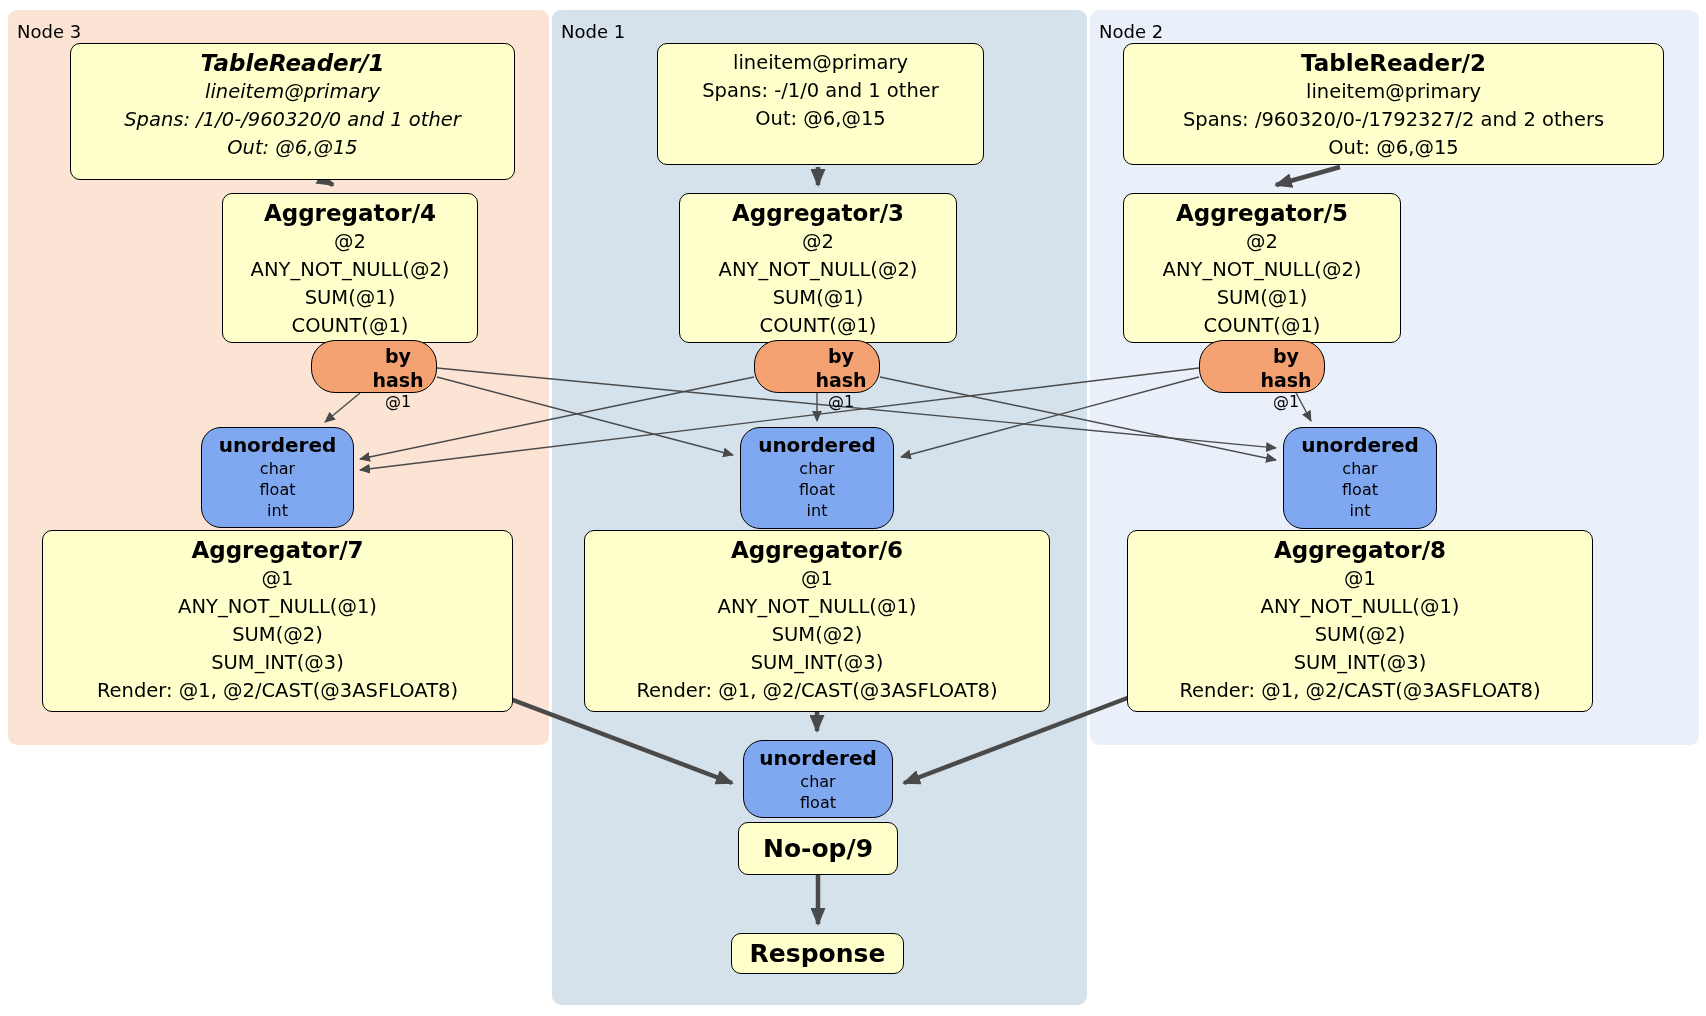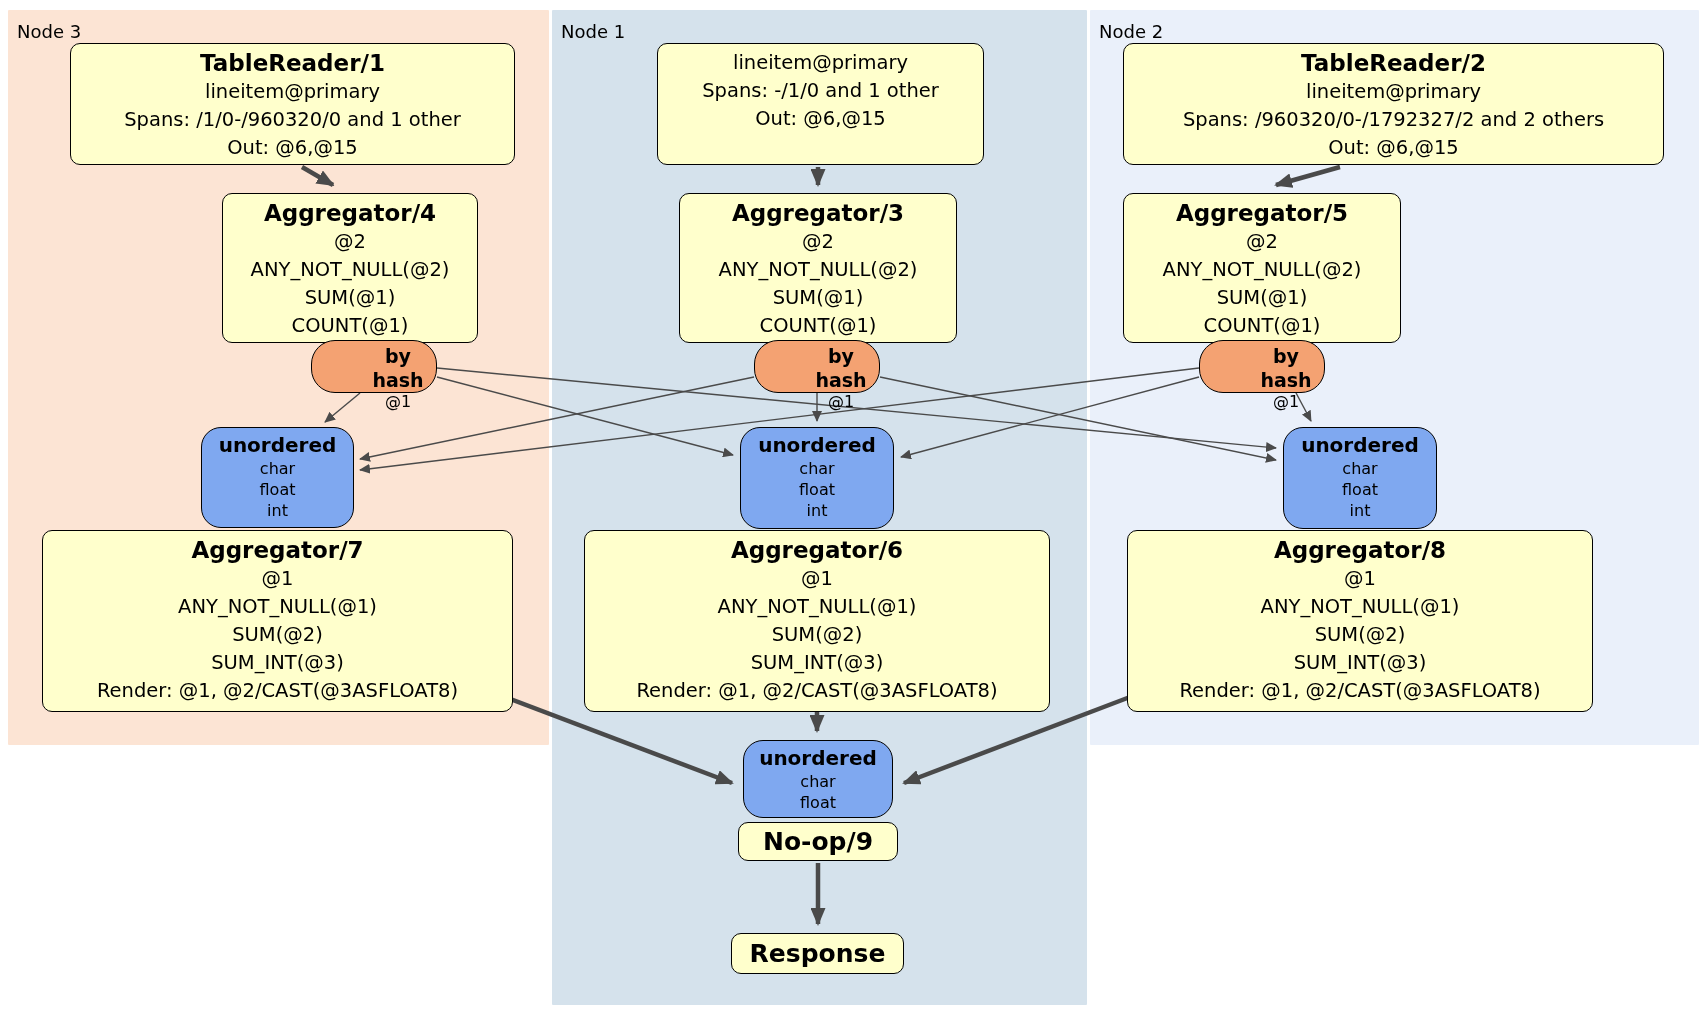--- a/index.html
+++ b/index.html
@@ -9,21 +9,21 @@
     --sync-fill:#7fa8f0;
     --node3-bg:#fce4d4;
     --node1-bg:#d5e2ec;
     --node2-bg:#eaf0fa;
     --edge:#4a4a4a;
     --ink:#000000;
   }
   html,body{margin:0;padding:0;background:#ffffff;}
   body{font-family:"DejaVu Sans","Liberation Sans",sans-serif;color:var(--ink);}
   #canvas{position:relative;width:1706px;height:1016px;overflow:hidden;background:#ffffff;}
-  .panel{position:absolute;border-radius:1px;}
+  .panel{position:absolute;border-radius:9px;}
   .panel-label{font-size:18px;padding:11px 0 0 9px;color:#000;}
   #edges{position:absolute;left:0;top:0;pointer-events:none;}
   .box{position:absolute;box-sizing:border-box;background:var(--proc-fill);
        border:1.7px solid #000;border-radius:10px;text-align:center;}
   .proc{padding-top:5px;}
   .ptitle{font-size:23px;font-weight:bold;line-height:29px;white-space:nowrap;}
   .pline{font-size:19.5px;line-height:28px;white-space:nowrap;}
   .router{background:var(--router-fill);border-radius:24px;padding-top:3px;padding-left:48px;}
   .rtitle{font-size:19px;font-weight:bold;line-height:24px;}
   .rline{font-size:16px;line-height:19px;}
@@ -74,21 +74,21 @@
       <path d="M302,167 L333,185" marker-end="url(#thick-arrow)"></path>
       <path d="M818,167 L818,185" marker-end="url(#thick-arrow)"></path>
       <path d="M1340,167 L1276,185" marker-end="url(#thick-arrow)"></path>
       <path d="M505,697 L732,783" marker-end="url(#thick-arrow)"></path>
       <path d="M817,712 L817,731" marker-end="url(#thick-arrow)"></path>
       <path d="M1130,697 L904,783" marker-end="url(#thick-arrow)"></path>
       <path d="M818,863 L818,924" marker-end="url(#thick-arrow)"></path>
     </g>
   </svg>
 
-  <div class="box proc" style="left:70px;top:43px;width:445px;height:122px;">
+  <div class="box proc" style="left:70px;top:43px;width:445px;height:137px;font-style:italic;">
     <div class="ptitle">TableReader/1</div>
     <div class="pline">lineitem@primary</div>
     <div class="pline">Spans: /1/0-/960320/0 and 1 other</div>
     <div class="pline">Out: @6,@15</div>
   </div>
   <div class="box proc" style="left:222px;top:193px;width:256px;height:150px;">
     <div class="ptitle">Aggregator/4</div>
     <div class="pline">@2</div>
     <div class="pline">ANY_NOT_NULL(@2)</div>
     <div class="pline">SUM(@1)</div>
@@ -174,20 +174,20 @@
     <div class="pline">SUM(@2)</div>
     <div class="pline">SUM_INT(@3)</div>
     <div class="pline">Render: @1, @2/CAST(@3ASFLOAT8)</div>
   </div>
 
   <div class="box sync" style="left:743px;top:740px;width:150px;height:78px;">
     <div class="stitle">unordered</div>
     <div class="sline">char</div>
     <div class="sline">float</div>
   </div>
-  <div class="box mini" style="left:738px;top:822px;width:160px;height:39px;">
+  <div class="box mini" style="left:738px;top:822px;width:160px;height:53px;">
     <div class="mtitle">No-op/9</div>
   </div>
   <div class="box mini" style="left:731px;top:933px;width:173px;height:41px;align-items:center;">
     <div class="mtitle">Response</div>
   </div>
 
 </div>
 
 </body></html>

